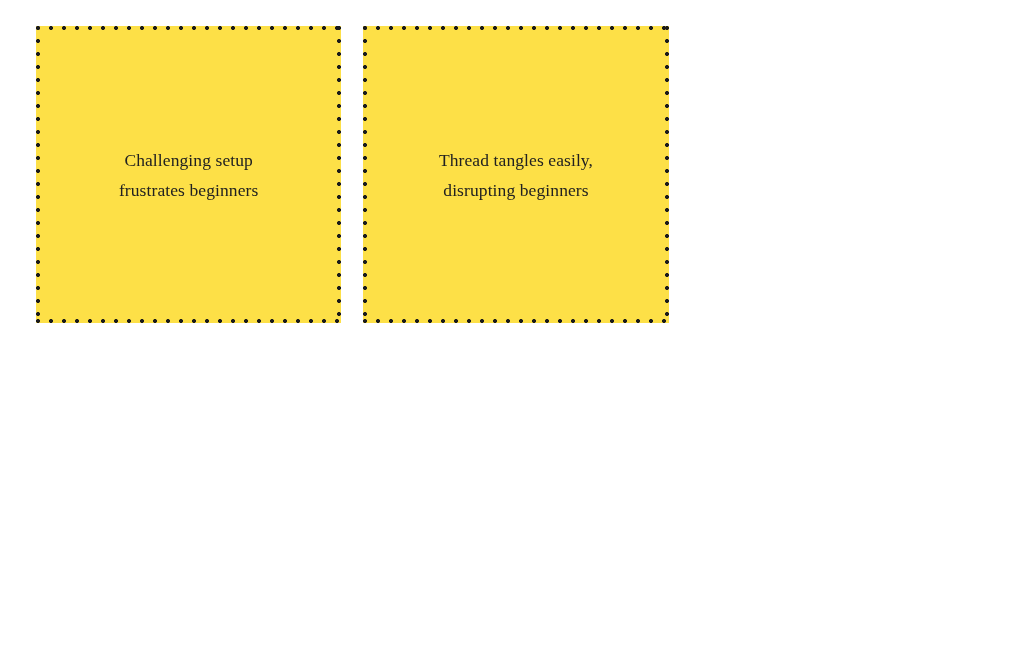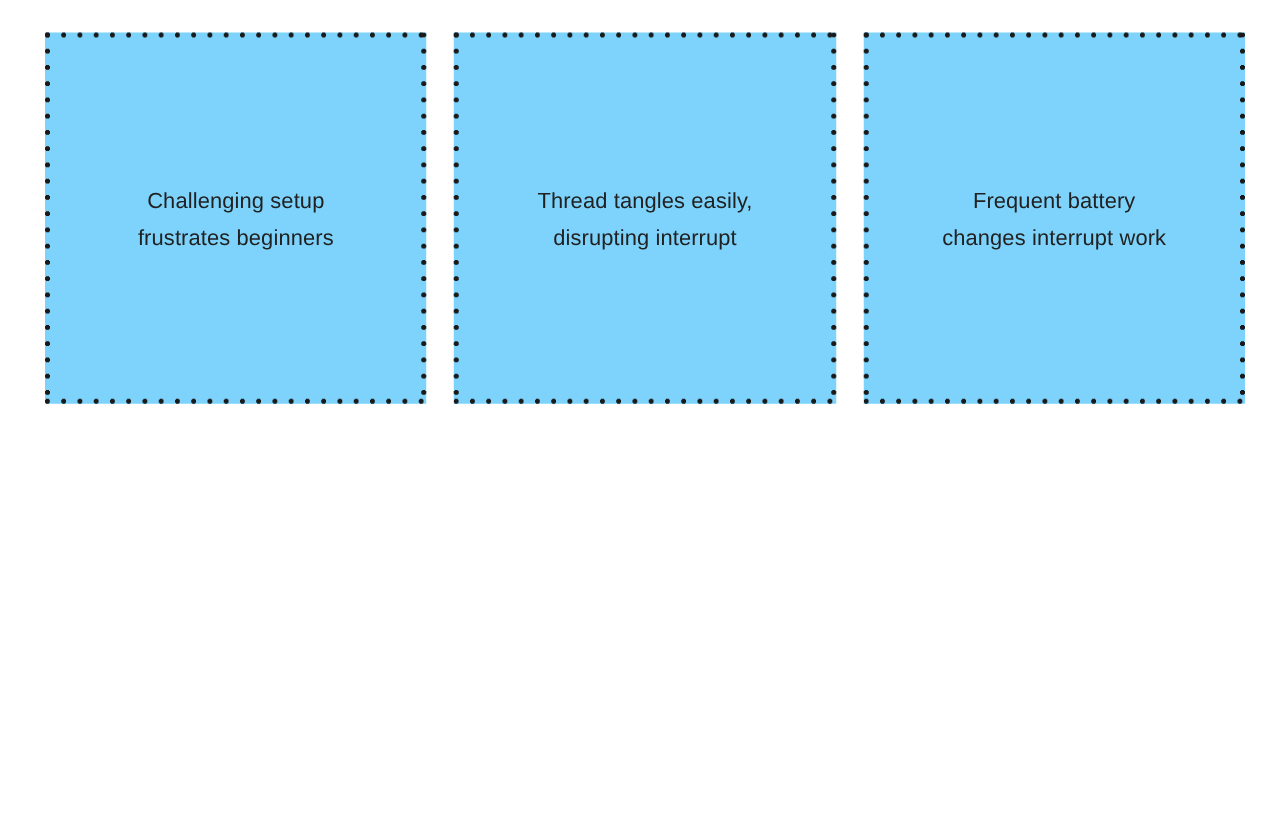--- a/index.html
+++ b/index.html
@@ -35,22 +35,23 @@
     row-gap: 22px;
     box-sizing: border-box;
   }
 
   .card {
     position: relative;
     display: flex;
     align-items: center;
     justify-content: center;
     box-sizing: border-box;
-    background: #7dd3fc;
+    background: #fde047;
     padding: 10px 18px;
+    font-family: Liberation Serif, serif;
   }
 
   
   .card::before {
     content: "";
     position: absolute;
     left: 0;
     top: 0;
     right: 0;
     bottom: 0;
@@ -97,24 +98,20 @@
   <div class="grid">
 
     <div class="card">
       <div class="card-text">Challenging setup
 frustrates beginners</div>
     </div>
 
 
     <div class="card">
       <div class="card-text">Thread tangles easily,
-disrupting interrupt</div>
+disrupting beginners</div>
     </div>
 
 
-    <div class="card">
-      <div class="card-text">Frequent battery
-changes interrupt work</div>
-    </div>
 
 
   </div>
 </div>
 
 </body></html>

